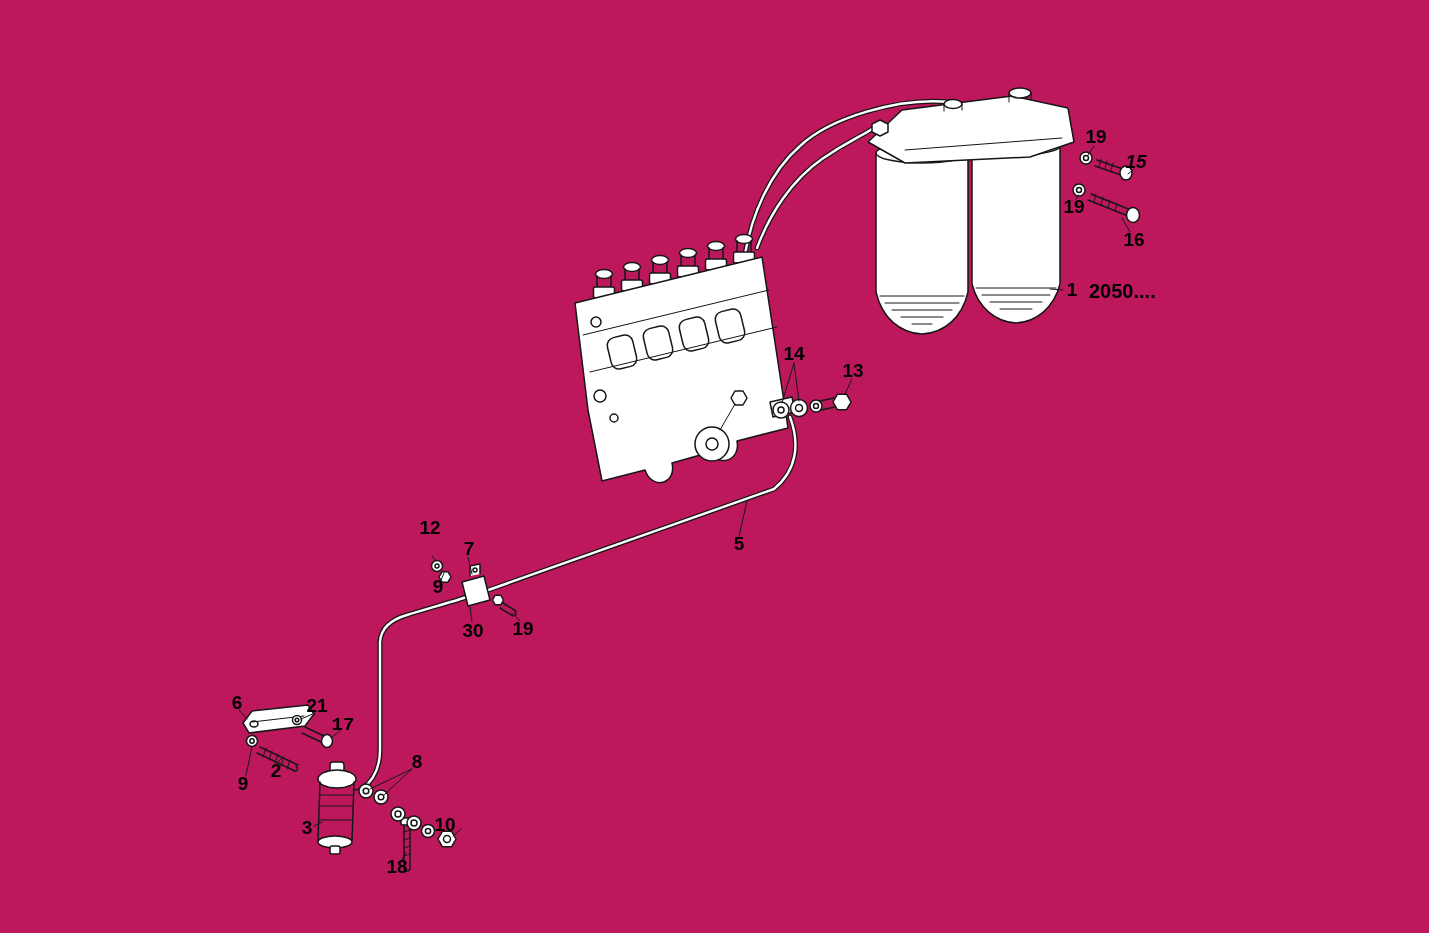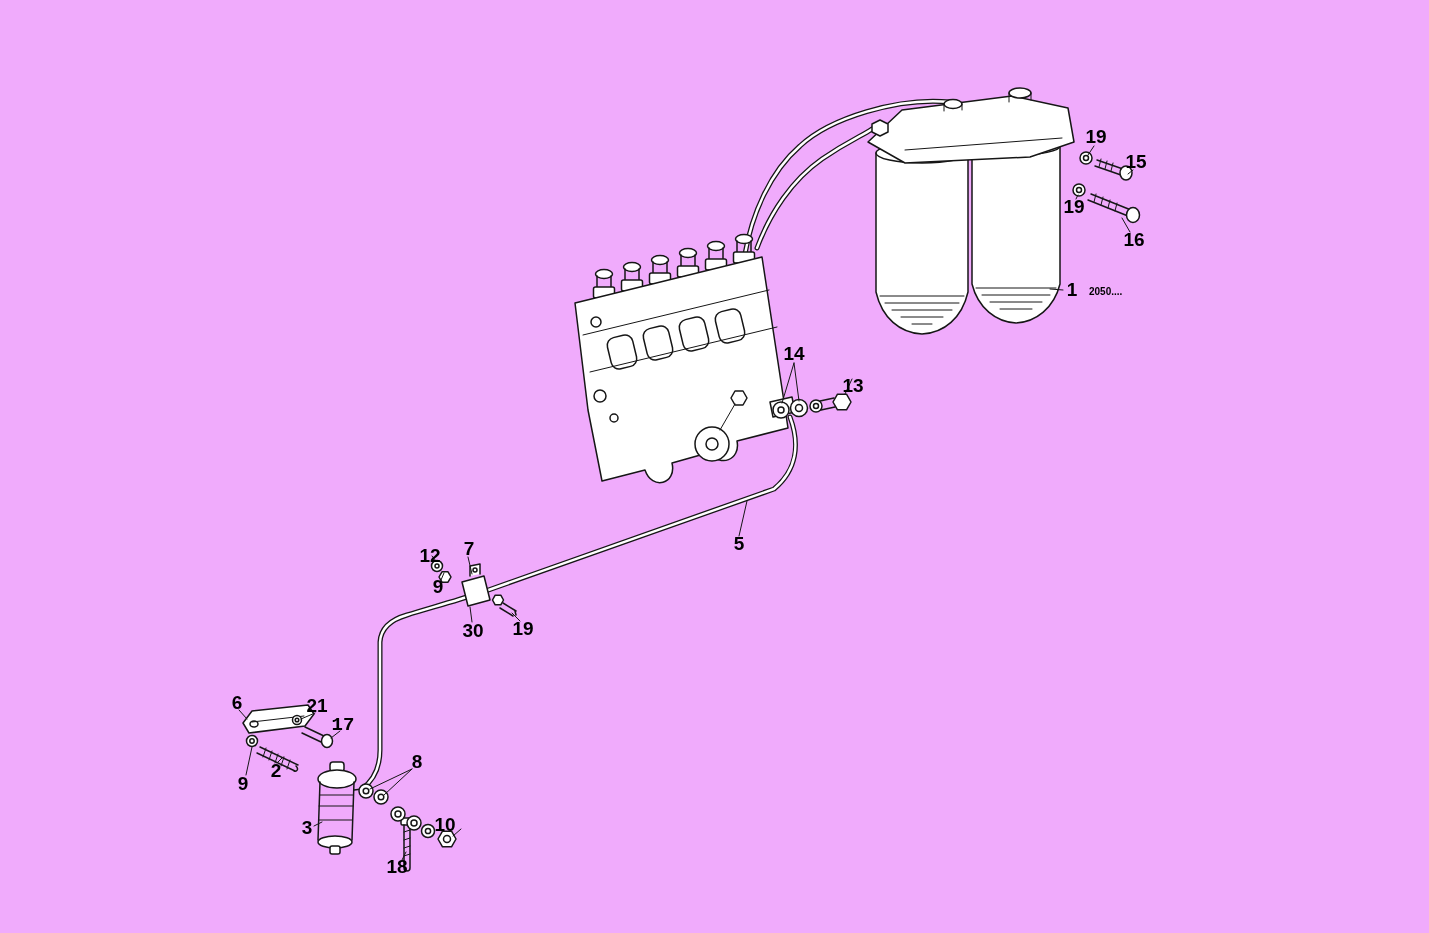--- a/index.html
+++ b/index.html
@@ -1,22 +1,22 @@
 <!DOCTYPE html>
 <html><head>
 <meta charset="utf-8">
 <style>
   html,body{margin:0;padding:0;background:#ffffff;}
-  .stage{position:relative;width:1429px;height:933px;background:#f0abfc;overflow:hidden;
+  .stage{position:relative;width:1429px;height:933px;background:#be185d;overflow:hidden;
          font-family:"Liberation Sans",sans-serif;}
   .stage svg{position:absolute;left:0;top:0;}
   .callout-layer{position:absolute;left:0;top:0;width:100%;height:100%;pointer-events:none;}
   .callout{position:absolute;transform:translate(-50%,-50%);
            font-weight:bold;font-size:19px;color:#000;white-space:nowrap;}
-  .callout.small{font-size:10px;transform:translate(0,-50%);}
+  .callout.small{font-size:20px;transform:translate(0,-50%);}
   
   .ln{fill:none;stroke:#161616;stroke-width:1.5;stroke-linecap:round;stroke-linejoin:round;}
   .fw{fill:#ffffff;}
   .thin{stroke-width:1;}
   .tube{fill:none;stroke:#161616;stroke-width:5;stroke-linecap:round;stroke-linejoin:round;}
   .tubein{fill:none;stroke:#ffffff;stroke-width:2.4;stroke-linecap:round;stroke-linejoin:round;}
   .leader{fill:none;stroke:#161616;stroke-width:1;stroke-linecap:round;}
 </style>
 </head>
 <body>
@@ -229,29 +229,29 @@
       <path class="leader" d="M246 775 L252 747"></path>
       <path class="leader" d="M412 769 L370 789 M412 769 L384 795"></path>
       <path class="leader" d="M314 826 L322 822"></path>
       <path class="leader" d="M461 829 L453 836"></path>
       <path class="leader" d="M402 860 L406 852"></path>
     </g>
   </svg>
 
   <div class="callout-layer">
       <span class="callout" style="left: 1096px; top: 137px;">19</span>
-      <span class="callout" style="left: 1136px; top: 162px;">15</span>
+      <span class="callout" style="left: 1136px; top: 162px; font-style: italic;">15</span>
       <span class="callout" style="left: 1074px; top: 207px;">19</span>
       <span class="callout" style="left: 1134px; top: 240px;">16</span>
       <span class="callout" style="left: 1072px; top: 290px;">1</span>
       <span class="callout small" style="left: 1089px; top: 291px;">2050....</span>
       <span class="callout" style="left: 794px; top: 354px;">14</span>
-      <span class="callout" style="left: 853px; top: 371px; margin-top: 15px;">13</span>
+      <span class="callout" style="left: 853px; top: 371px;">13</span>
       <span class="callout" style="left: 739px; top: 544px;">5</span>
-      <span class="callout" style="left: 430px; top: 556px;">12</span>
+      <span class="callout" style="left: 430px; top: 528px;">12</span>
       <span class="callout" style="left: 469px; top: 549px;">7</span>
       <span class="callout" style="left: 438px; top: 587px;">9</span>
       <span class="callout" style="left: 473px; top: 631px;">30</span>
       <span class="callout" style="left: 523px; top: 629px;">19</span>
       <span class="callout" style="left: 237px; top: 703px;">6</span>
       <span class="callout" style="left: 317px; top: 706px;">21</span>
       <span class="callout" style="left: 343px; top: 725px; font-family: Liberation Mono, monospace;">17</span>
       <span class="callout" style="left: 276px; top: 771px;">2</span>
       <span class="callout" style="left: 243px; top: 784px;">9</span>
       <span class="callout" style="left: 417px; top: 762px;">8</span>

